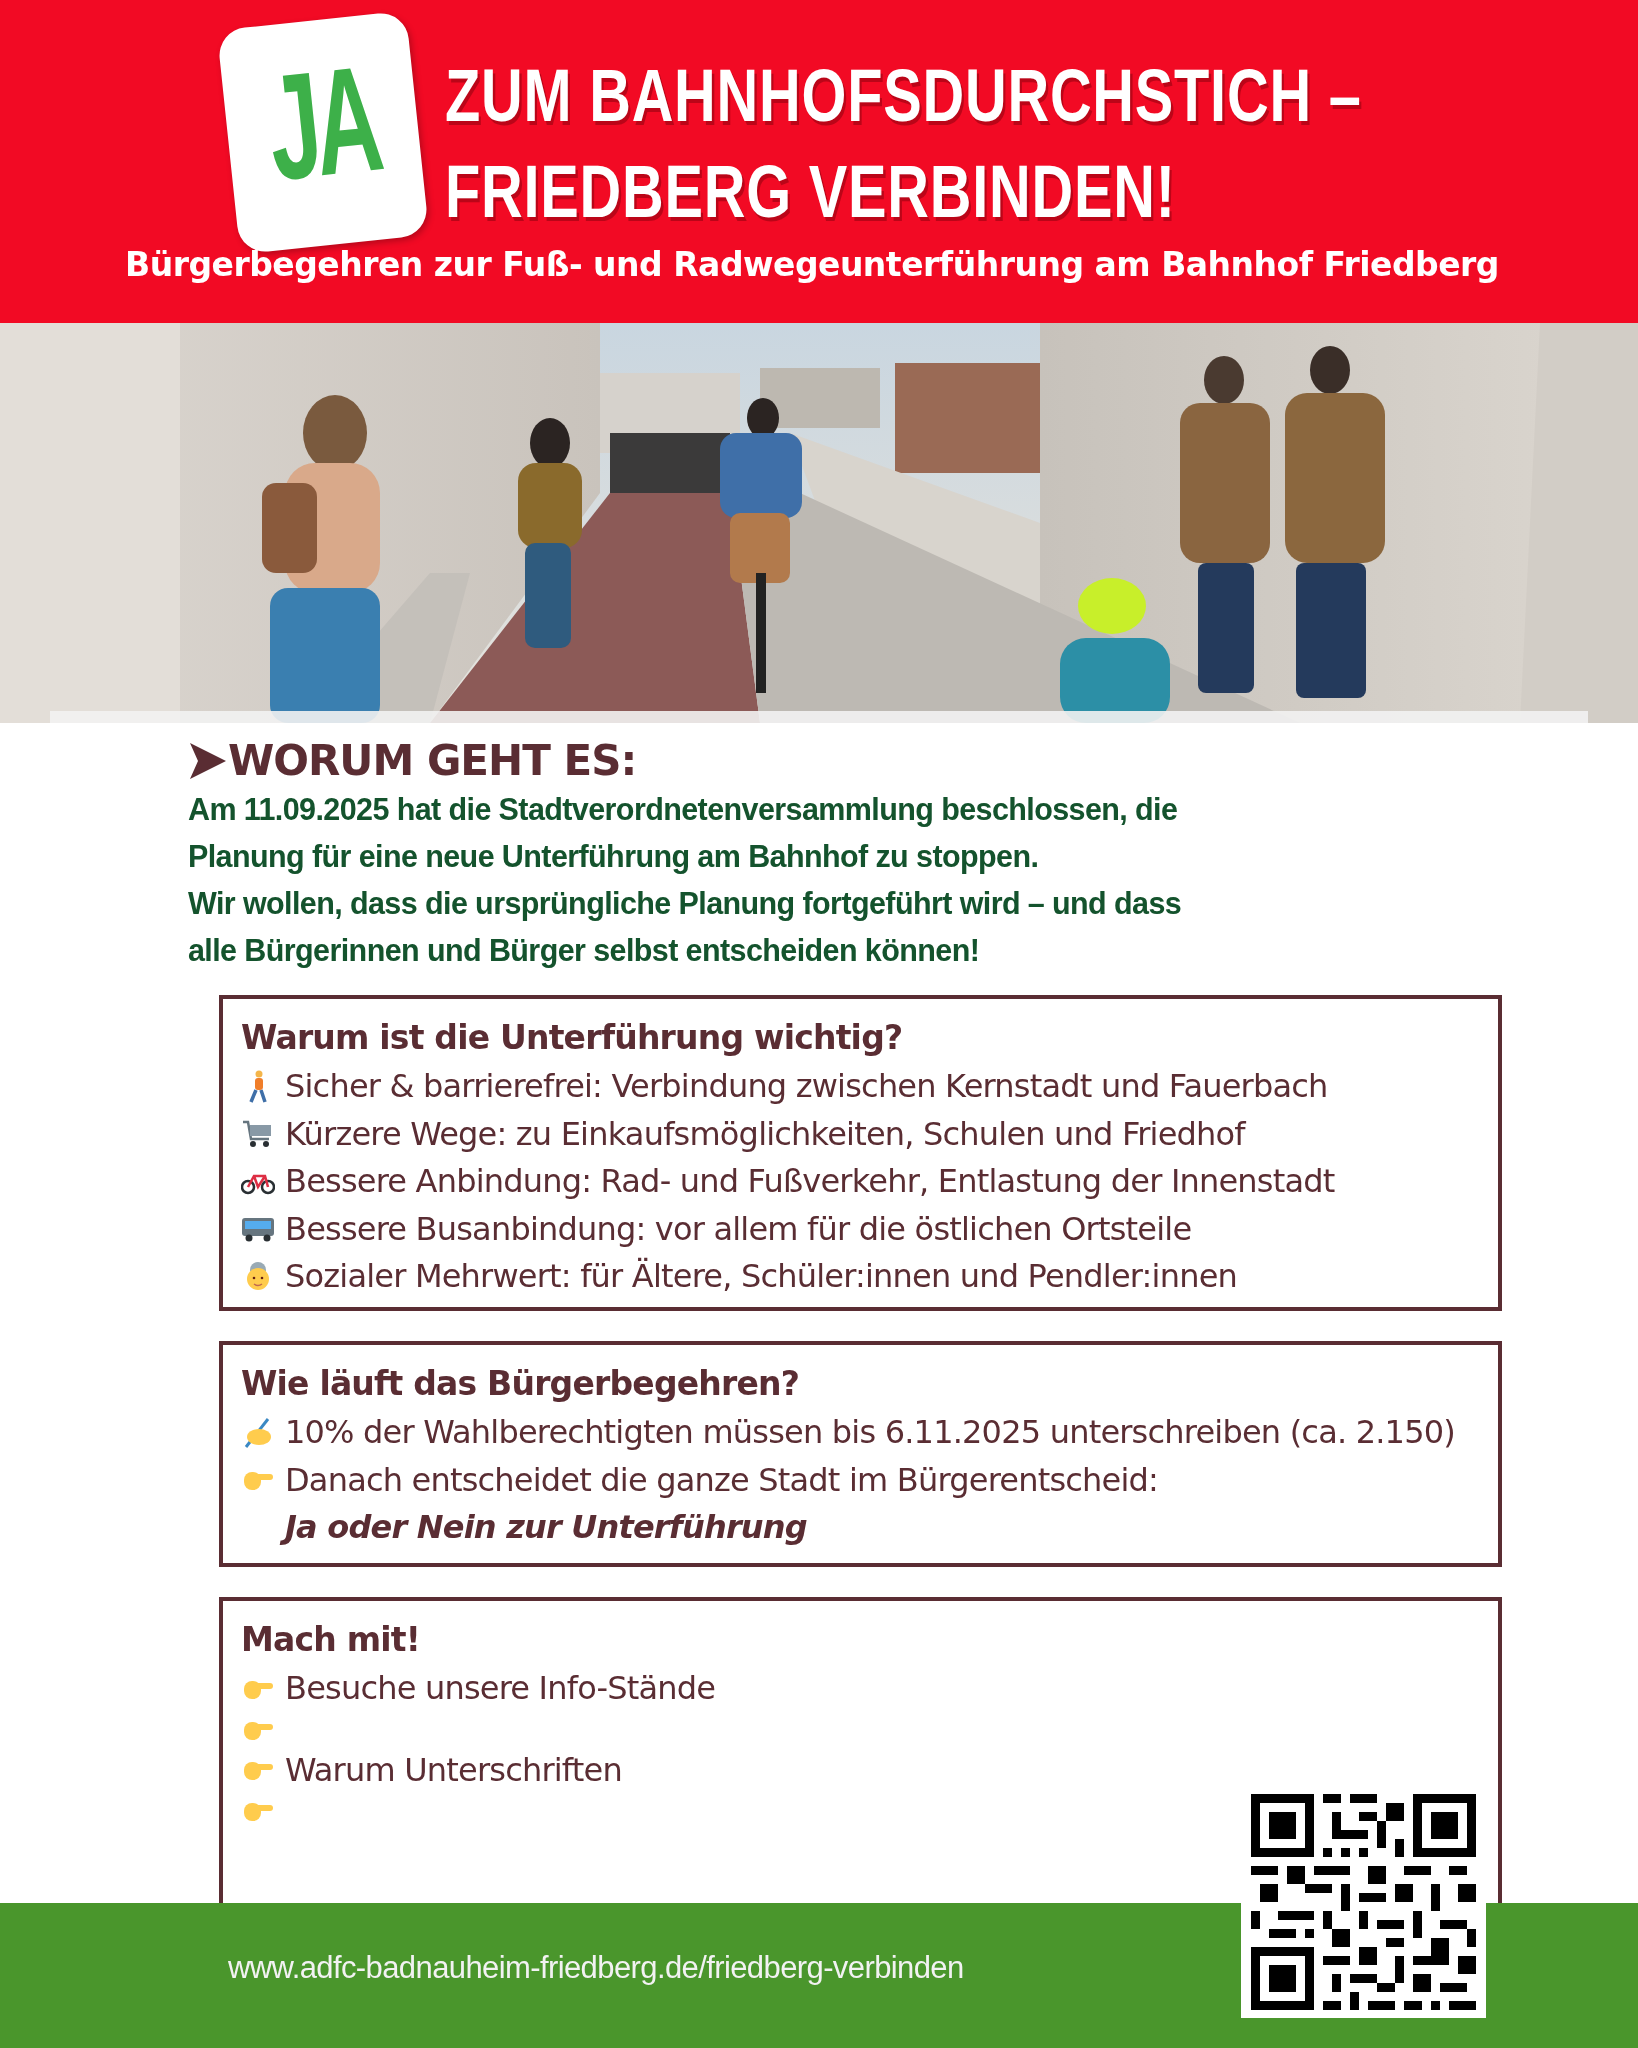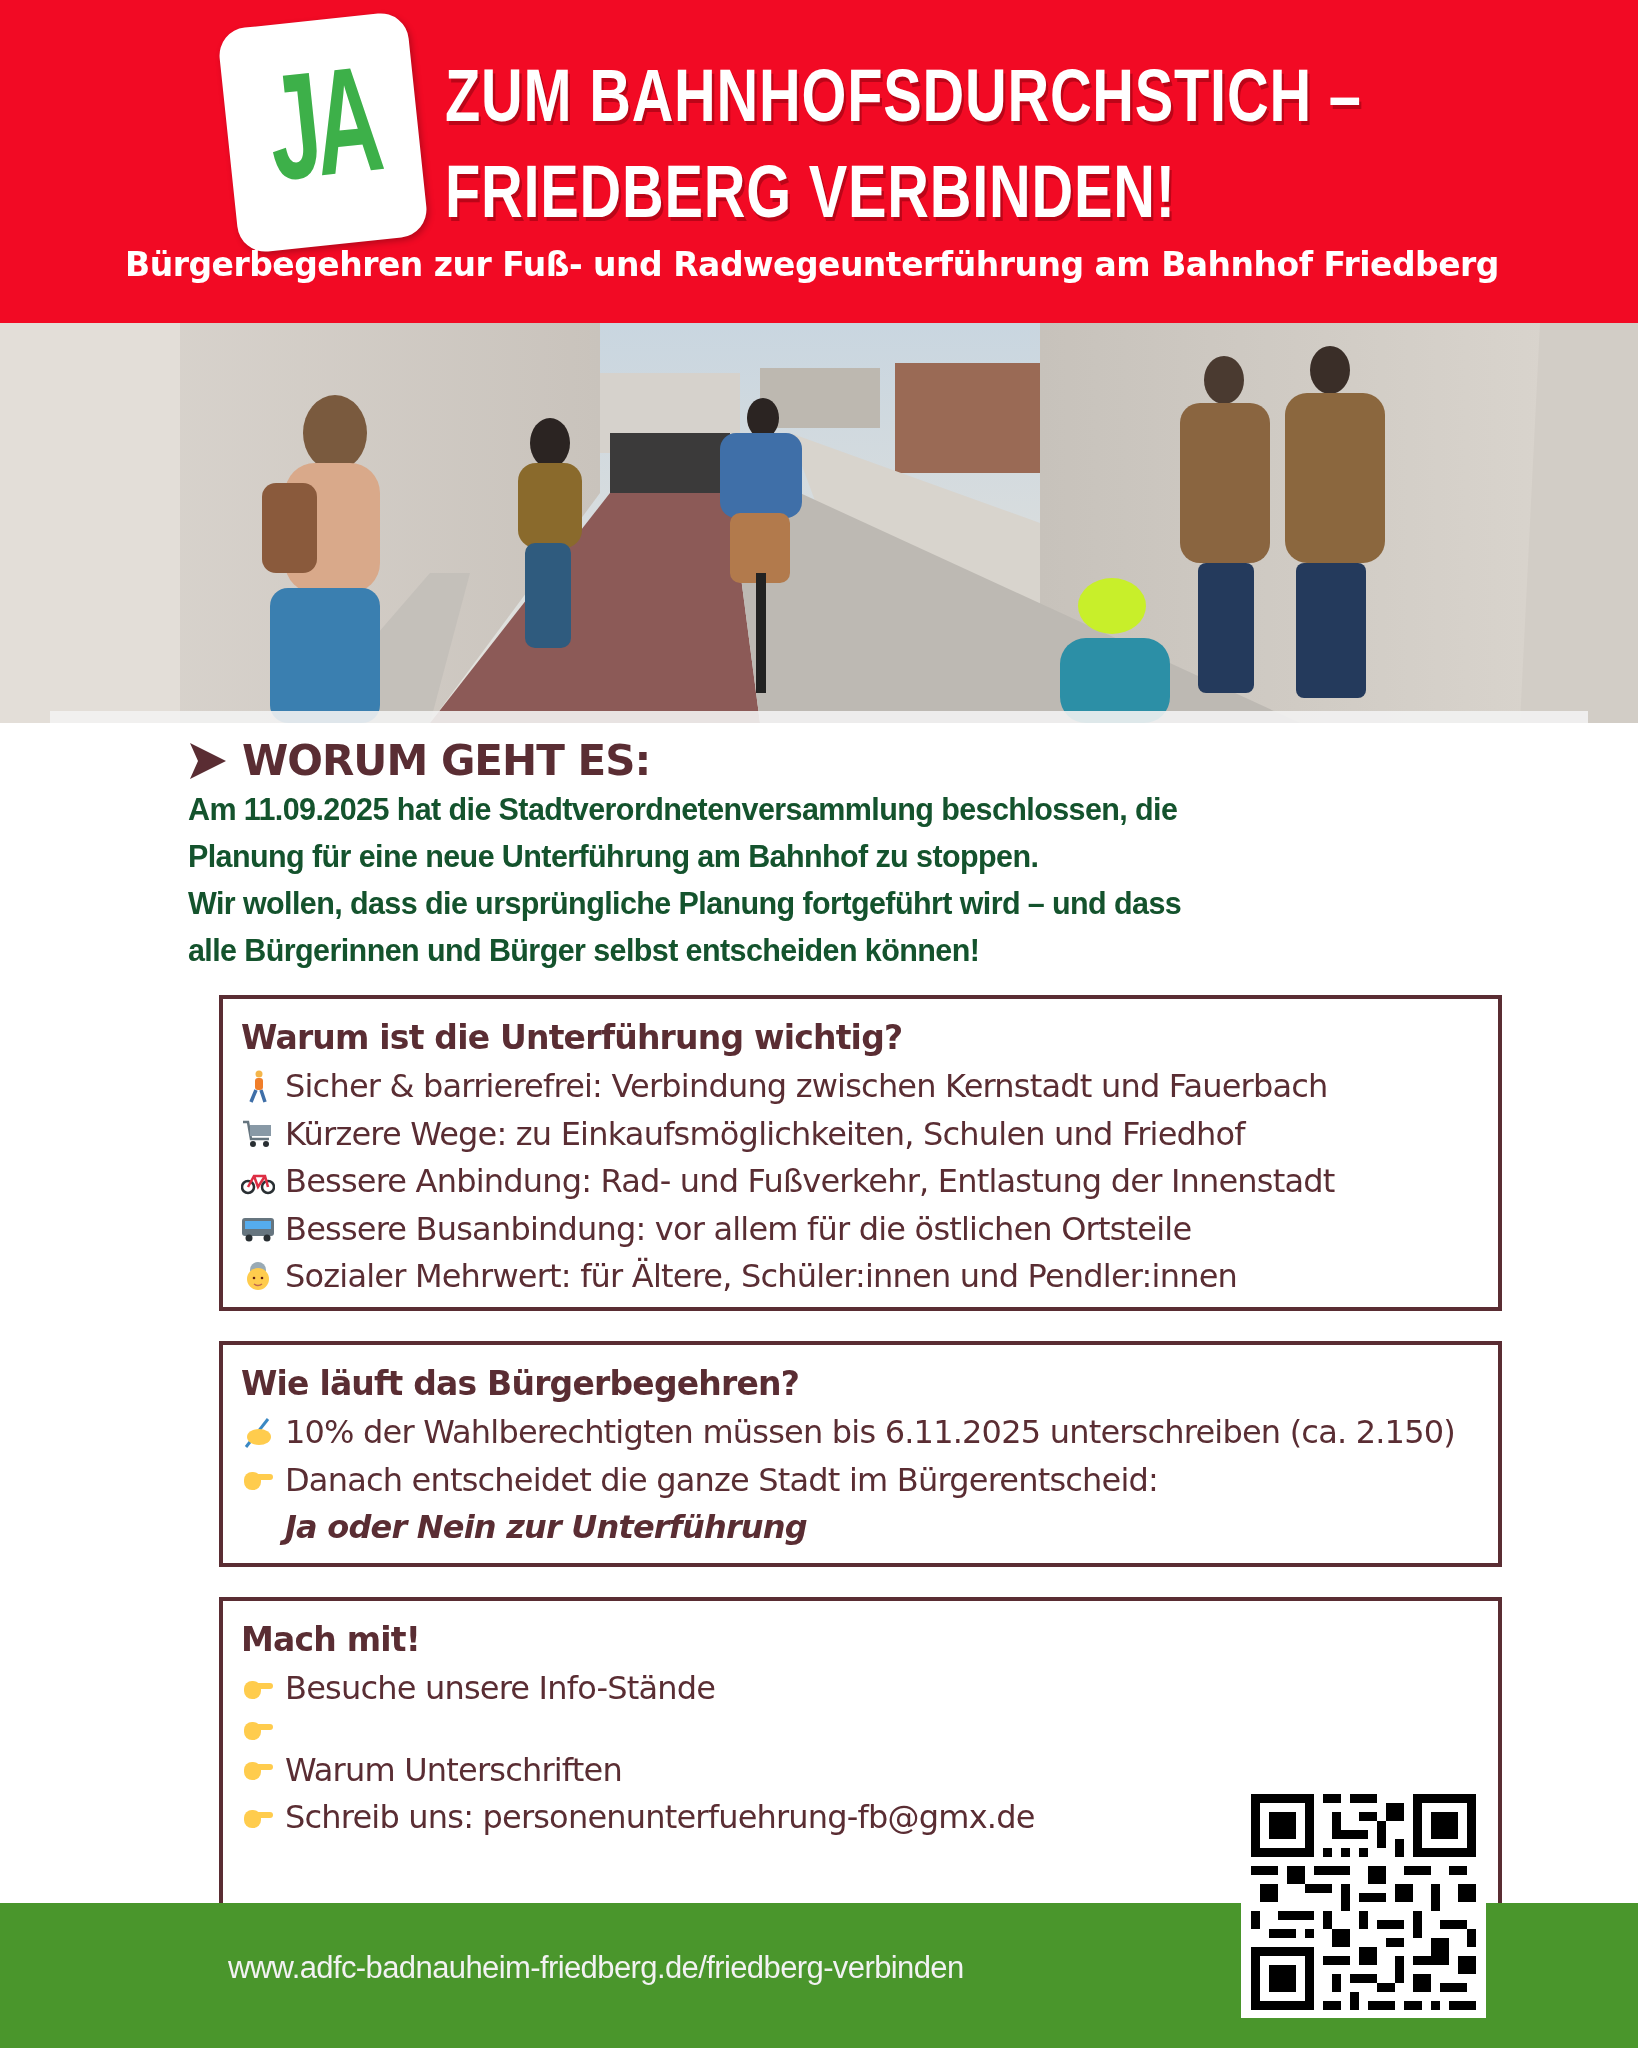--- a/index.html
+++ b/index.html
@@ -11,21 +11,21 @@
   .ja-logo { position: absolute; left: 228px; top: 20px; width: 190px; height: 225px; background: #ffffff; border-radius: 28px; transform: rotate(-6deg); box-shadow: 2px 3px 6px rgba(0,0,0,0.25); }
   .ja-logo span { position: absolute; left: 0; right: 0; top: 28px; text-align: center; font-family: "Liberation Sans Narrow", "Liberation Sans", sans-serif; font-weight: bold; font-size: 150px; color: #3db049; letter-spacing: -10px; transform: scaleX(0.62); line-height: 1; }
   .title { position: absolute; left: 445px; top: 48px; width: 1150px; font-family: "Liberation Sans", sans-serif; font-weight: bold; font-size: 74px; line-height: 96px; color: #ffffff; text-shadow: 3px 4px 0 rgba(120,0,10,0.45); transform: scaleX(0.78); transform-origin: left top; white-space: nowrap; letter-spacing: 1px; }
   .subtitle { position: absolute; left: 0; width: 1624px; top: 245px; text-align: center; font-family: "DejaVu Sans", sans-serif; font-weight: bold; font-size: 33px; color: #ffffff; letter-spacing: -0.5px; }
 
   
   .photo { position: absolute; left: 0; top: 323px; width: 1638px; height: 400px; overflow: hidden; background: #d9d5cf; }
   .photo svg { display: block; }
 
   
-  .section-heading { position: absolute; left: 188px; top: 736px; font-family: "DejaVu Sans", sans-serif; font-weight: bold; font-size: 42px; color: #5a2d33; display: flex; align-items: center; gap: 14px; letter-spacing: -1px; }
+  .section-heading { position: absolute; left: 188px; top: 736px; font-family: "DejaVu Sans", sans-serif; font-weight: bold; font-size: 42px; color: #5a2d33; display: flex; align-items: center; letter-spacing: -1px; }
   .section-heading .arrow { width: 40px; height: 40px; }
   .intro { position: absolute; left: 188px; top: 786px; width: 1290px; font-family: Liberation Sans, sans-serif; font-weight: bold; font-size: 30.5px; line-height: 47px; color: #14532d; letter-spacing: -0.6px; }
 
   .box { position: absolute; left: 188px; width: 1283px; border: 4px solid #5a2d33; background: #fff; padding: 16px 18px; margin-left: 31px; }
   .box h3 { font-family: "DejaVu Sans", sans-serif; font-weight: bold; font-size: 33px; color: #5a2d33; line-height: 46px; letter-spacing: -0.8px; margin-bottom: 2px; }
   .box ul { list-style: none; }
   .box li { display: flex; align-items: center; font-family: "DejaVu Sans", sans-serif; font-size: 32px; color: #5a2d33; line-height: 47.5px; letter-spacing: -0.8px; white-space: nowrap; }
   .box li .ico { width: 34px; height: 34px; margin-right: 10px; flex: 0 0 34px; display: inline-flex; align-items: center; justify-content: center; }
   .box li.emph { font-weight: bold; font-style: italic; padding-left: 44px; }
 
@@ -243,21 +243,20 @@
       </span>
       <span>Warum Unterschriften</span>
     </li>
     <li>
       <span class="ico">
         <svg width="32" height="26" viewBox="0 0 32 26">
             <rect x="12" y="7" width="19" height="6" rx="3" fill="#ffcc4d"></rect>
             <rect x="2" y="5" width="17" height="18" rx="8" fill="#ffcc4d"></rect>
           </svg>
       </span>
-      <span>Schreib uns: personenunterfuehrung-fb@gmx.de</span>
     </li>
   </ul>
 </div>
 
 <div class="footer"></div>
 <div class="footer-url">www.adfc-badnauheim-friedberg.de/friedberg-verbinden</div>
 
 <div class="qr">
   <svg width="225" height="216" viewBox="0 0 25 24" shape-rendering="crispEdges">
     <rect width="25" height="24" fill="#fff"></rect>

